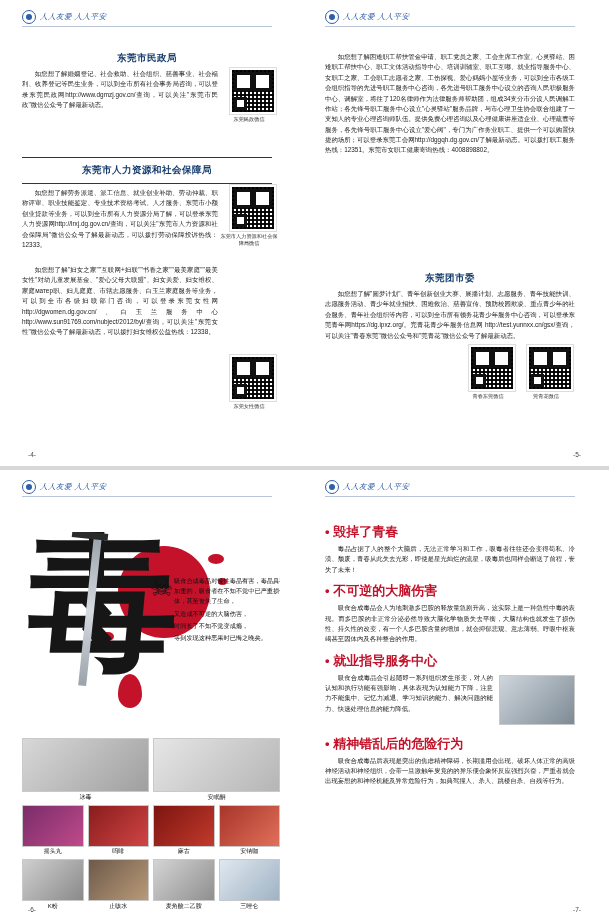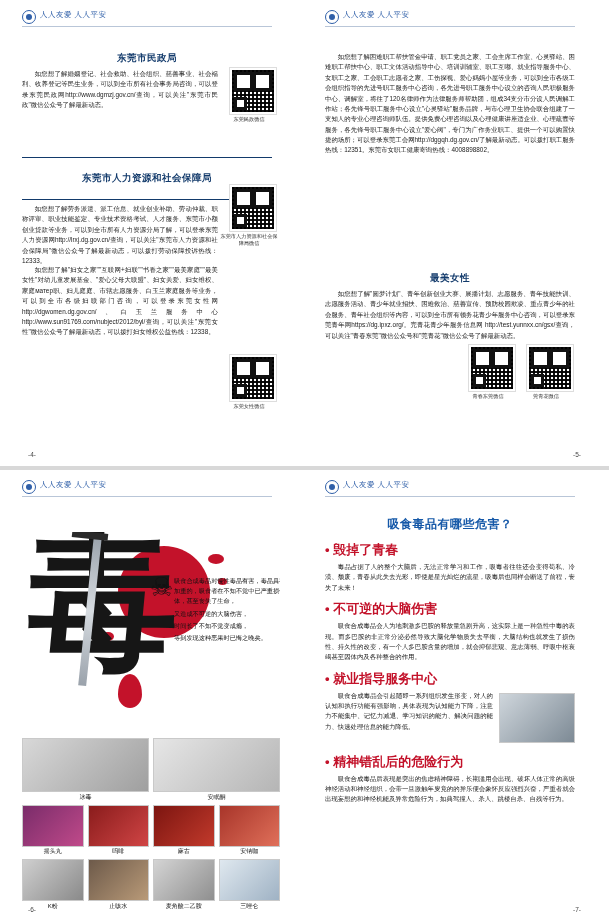--- a/index.html
+++ b/index.html
@@ -19,21 +19,21 @@
     left: 0; width: 609px;
     background: #ffffff;
     overflow: hidden;
   }
   .spread-top { top: 0; height: 466px; }
   .spread-bottom { top: 470px; height: 451px; }
 
   
   .page-header {
     position: absolute; top: 10px;
-    display: flex; gap: 4px;
+    display: flex; align-items: center; gap: 4px; font-style: italic;
   }
   .ph-left { left: 22px; }
   .ph-right { left: 325px; }
   .seal {
     width: 14px; height: 14px; border-radius: 50%;
     border: 1.4px solid #2f5fa8;
     position: relative; flex: none;
   }
   .seal::after {
     content: ""; position: absolute;
@@ -54,21 +54,21 @@
   .col-right { left: 325px; }
 
   .sec-title {
     font-size: 9.5px; font-weight: bold; color: #123a6b;
     text-align: center; margin: 0 0 4px 0;
     letter-spacing: 0.5px;
   }
   .sec-title.boxed {
     border-top: 1px solid #123a6b;
     border-bottom: 1px solid #123a6b;
-    padding: 14px 0;
+    padding: 6px 0;
   }
   .body-text {
     font-size: 6.4px; line-height: 1.62; color: #1b1b1b;
     text-align: justify; text-indent: 2em;
     margin: 0;
   }
 
   
   .qr-box {
     position: absolute;
@@ -250,21 +250,21 @@
       <div class="qr-cap" style="margin-left:-8px;">东莞女性微信</div>
     </div>
 
     <div class="folio folio-left">-4-</div>
 
     <div class="col col-right" style="top:52px;">
       <p class="body-text">如您想了解困难职工帮扶管金申请、职工党员之家、工会主席工作室、心灵驿站、困难职工帮扶中心、职工文体活动指导中心、培训训辅室、职工互嘟、就业指导服务中心、女职工之家、工会职工志愿者之家、工伤探视、爱心妈妈小屋等业务，可以到全市各级工会组织指导的先进号职工服务中心咨询，各先进号职工服务中心设立的咨询人民积极服务中心、调解室，将往了120名律师作为法律服务师帮助团，组成34支分市分设人民调解工作站；各先锋号职工服务中心设立"心灵驿站"服务品牌，与市心理卫生协会联合组建了一支知人的专业心理咨询师队伍。提供免费心理咨询以及心理健康讲座适企业、心理疏壼等服务，各先锋号职工服务中心设立"爱心阀"，专门为广作务业职工、提供一个可以购置快捷的场所；可以登录东莞工会网http://dggqh.dg.gov.cn/了解最新动态。可以拨打职工服务热线：12351。东莞市女职工健康寄询热线：4008898802。</p>
     </div>
 
     <div class="col col-right" style="top:272px;">
-      <h3 class="sec-title">最美女性</h3>
+      <h3 class="sec-title">东莞团市委</h3>
       <p class="body-text">如您想了解"圆梦计划"、青年创新创业大赛、展播计划、志愿服务、青年技能扶训、志愿服务活动、青少年就业招扶、困难救治、慈善宣传、预防校园欺凌、重点青少年的社会服务、青年社会组织等内容，可以到全市所有顿务花青少年服务中心咨询，可以登录东莞青年网https://dg.ipxz.org/。完青花青少年服务信息网 http://test.yunnxx.cn/gsx/查询，可以关注"青春东莞"微信公众号和"莞青花"微信公众号了解最新动态。</p>
     </div>
     <div class="qr-box" style="left:465px; top:345px;">
       <div class="qr">
           <div class="qr-inner"></div>
         </div>
       <div class="qr-cap" style="margin-left:-8px;">青春东莞微信</div>
     </div>
     <div class="qr-box" style="left:523px; top:345px;">
       <div class="qr">
@@ -349,21 +349,20 @@
       </div>
       <div class="pg-cell">
         <div class="pg-img" style="background:linear-gradient(135deg,#dfe8ef,#9fb2c4);"></div>
         <div class="pg-cap">三唑仑</div>
       </div>
     </div>
 
     <div class="folio folio-left">-6-</div>
 
     <div class="col col-right" style="top:46px;">
-      <h2 class="art-title">吸食毒品有哪些危害？</h2>
 
       <h4 class="art-h">• 毁掉了青春</h4>
       <p class="art-p">毒品占据了人的整个大脑后，无法正常学习和工作，吸毒者往往还会变得苟私、冷漠、颓废，青春从此失去光彩，即使是星光灿烂的流星，吸毒后也同样会断送了前程，丧失了未来！</p>
 
       <h4 class="art-h">• 不可逆的大脑伤害</h4>
       <p class="art-p">吸食合成毒品会人为地刺激多巴胺的释放量急剧升高，这实际上是一种急性中毒的表现。而多巴胺的非正常分泌必然导致大脑化学物质失去平衡，大脑结构也就发生了损伤性、持久性的改变，有一个人多巴胺含量的增加，就会抑郁悲观、意志薄弱、呼吸中枢衰竭甚至因体内及各种整合的作用。</p>
 
       <h4 class="art-h">• 就业指导服务中心</h4>
       <div class="clearfix">
         <div class="art-img" style="background:linear-gradient(135deg,#cfd6dc,#7d8a95);"></div>

